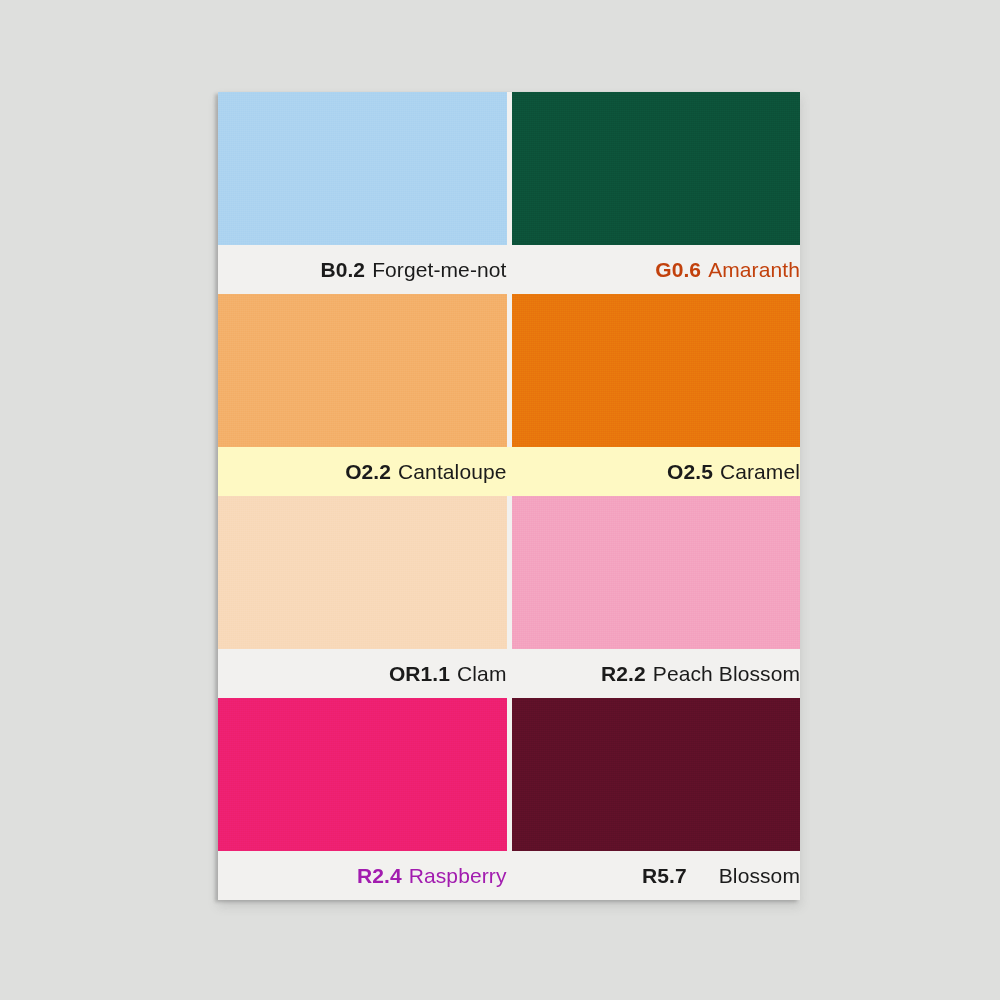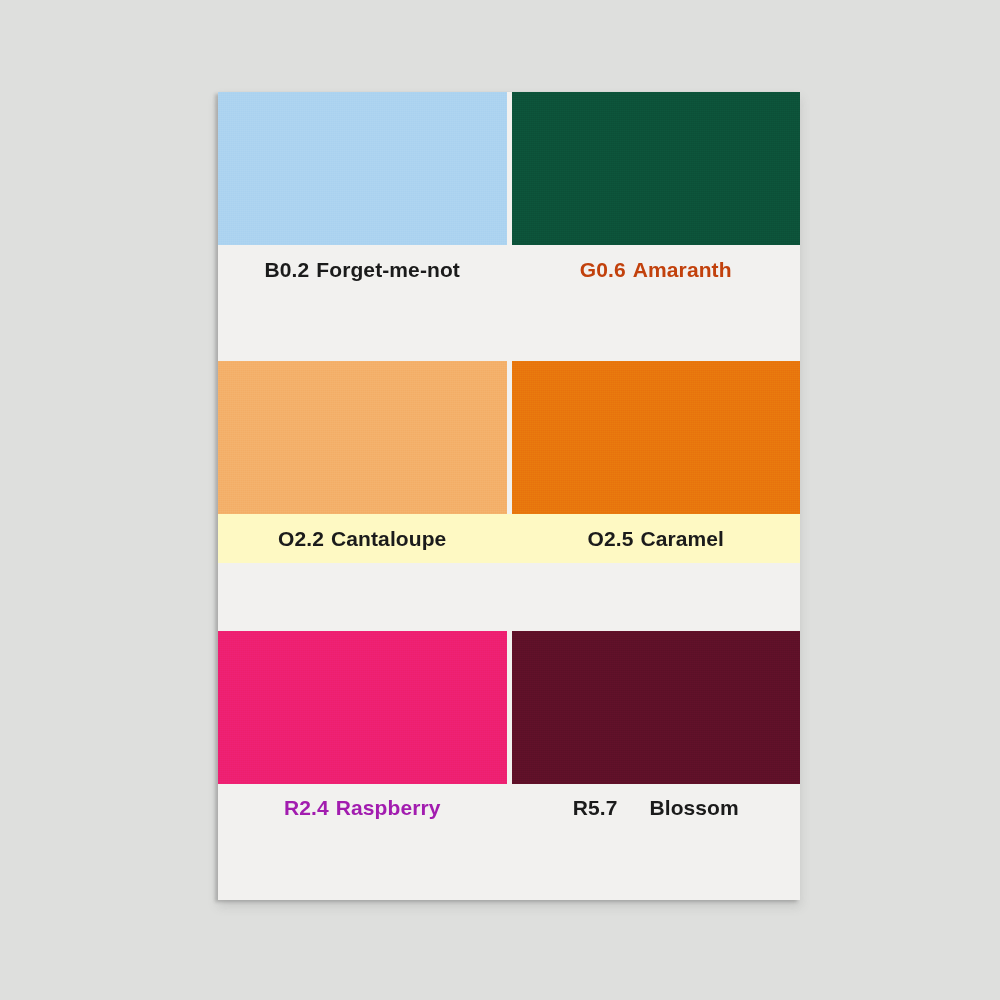--- a/index.html
+++ b/index.html
@@ -70,36 +70,36 @@
     display: flex;
     flex: 0 0 49px;
     height: 49px;
     background: #f2f1ef;
     align-items: center;
   }
 
   .label-cell {
     flex: 1 1 0;
     display: flex;
-    justify-content: center;
+    justify-content: flex-end;
     align-items: center;
     gap: 7px;
     font-size: 21px;
     color: #1b1b1b;
     letter-spacing: .1px;
     white-space: nowrap;
   }
   .label-gutter {
     flex: 0 0 5px;
   }
   .label-code {
     font-weight: 700;
   }
   .label-name {
-    font-weight: 700;
+    font-weight: 400;
   }
 </style>
 </head>
 <body style="background: rgb(222, 223, 221);">
 
 <div id="swatch-card" style="background: rgb(242, 241, 239);">
 
   <div class="swatch-row">
     <div class="row-colors" style="background: rgb(242, 241, 239);">
       <div class="color-cell" style="background-color: rgb(172, 211, 240);"></div>
@@ -131,20 +131,38 @@
         <span class="label-name">Cantaloupe</span>
       </div>
       <div class="label-gutter"></div>
       <div class="label-cell" style="color: rgb(27, 27, 27);">
         <span class="label-code">O2.5</span>
         <span class="label-name">Caramel</span>
       </div>
     </div>
   </div>
 
+  <div class="swatch-row">
+    <div class="row-colors" style="background: rgb(242, 241, 239);">
+      <div class="color-cell" style="background-color: rgb(248, 217, 185);"></div>
+      <div class="color-gutter" style="background: rgb(242, 241, 239);"></div>
+      <div class="color-cell" style="background-color: rgb(244, 163, 192);"></div>
+    </div>
+    <div class="row-labels" style="background: rgb(242, 241, 239);">
+      <div class="label-cell" style="color: rgb(27, 27, 27);">
+        <span class="label-code">OR1.1</span>
+        <span class="label-name">Clam</span>
+      </div>
+      <div class="label-gutter"></div>
+      <div class="label-cell" style="color: rgb(27, 27, 27);">
+        <span class="label-code">R2.2</span>
+        <span class="label-name">Peach Blossom</span>
+      </div>
+    </div>
+  </div>
 
   <div class="swatch-row">
     <div class="row-colors" style="background: rgb(242, 241, 239);">
       <div class="color-cell" style="background-color: rgb(238, 32, 113);"></div>
       <div class="color-gutter" style="background: rgb(242, 241, 239);"></div>
       <div class="color-cell" style="background-color: rgb(94, 16, 40);"></div>
     </div>
     <div class="row-labels" style="background: rgb(242, 241, 239);">
       <div class="label-cell" style="color: #a21caf;">
         <span class="label-code">R2.4</span>

